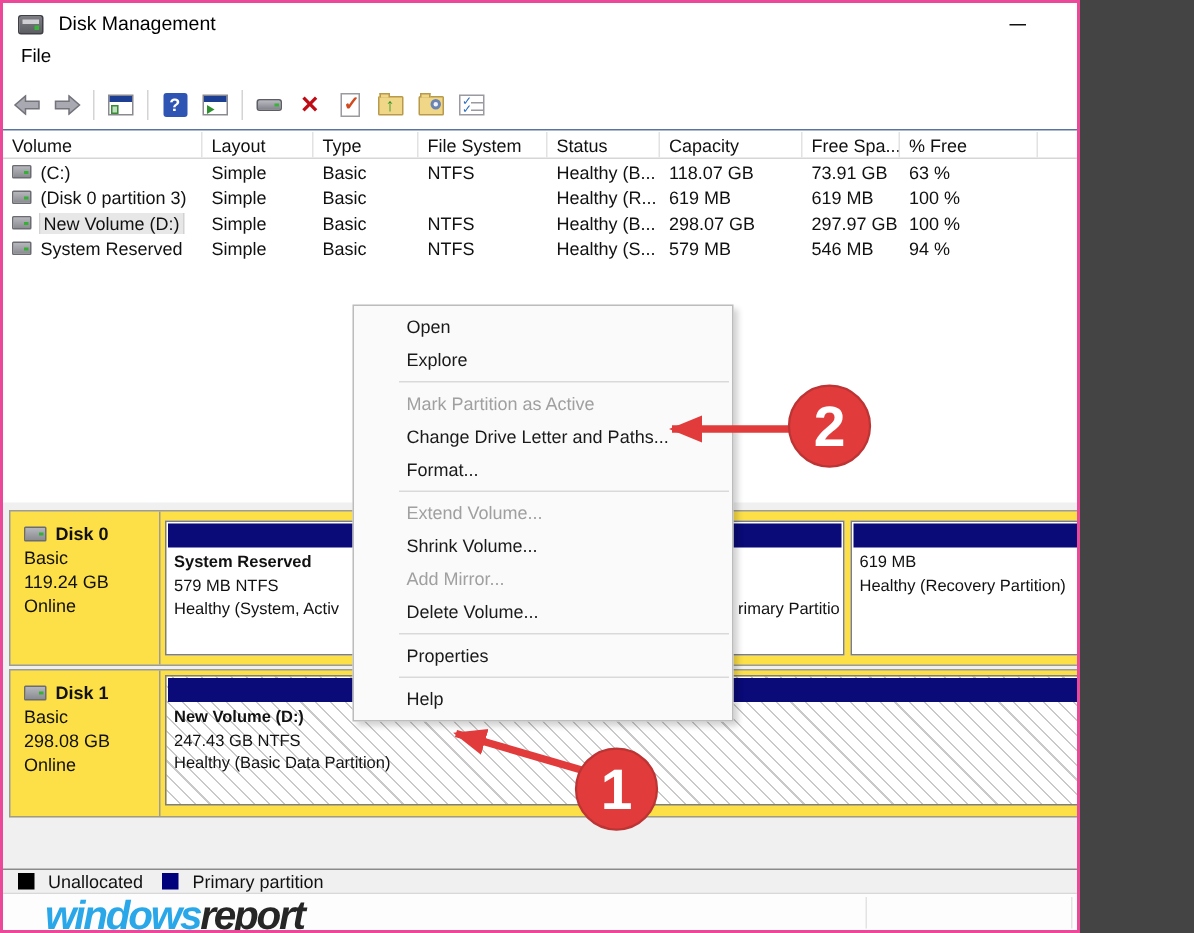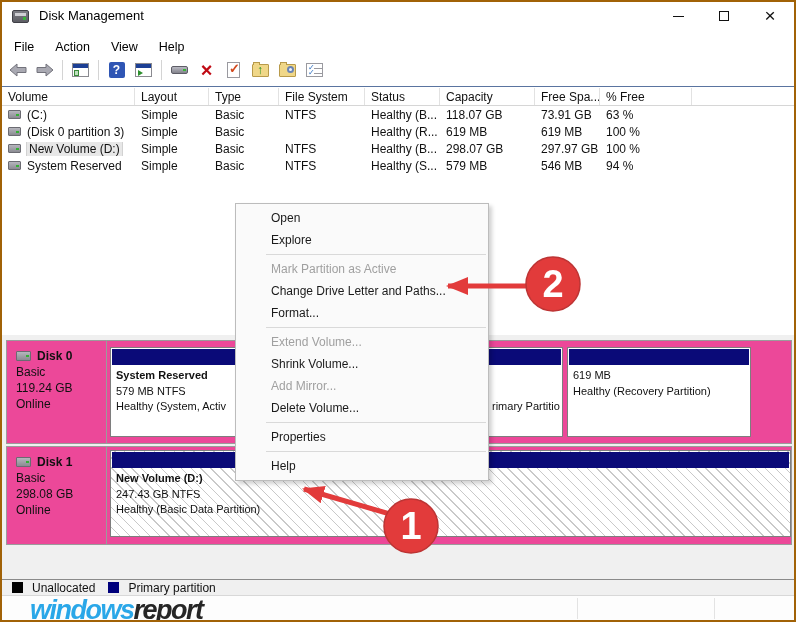--- a/index.html
+++ b/index.html
@@ -1,37 +1,37 @@
 <!DOCTYPE html>
 <html><head>
 <meta charset="utf-8">
 <style>
   * { margin:0; padding:0; box-sizing:border-box; }
   html,body { background:#444; }
   #app {
-    position:relative; width:796px; height:622px;
+    position:relative; width:720px; height:622px;
     background:#ffffff; overflow:hidden;
-    border:2px solid #a16207;
+    border:2px solid #ec4899;
     font-family:"Liberation Sans", sans-serif;
     color:#111;
   }
   
   .titlebar { position:absolute; left:0; top:0; width:100%; height:28px; background:#fff; }
   .app-icon { position:absolute; left:10px; top:8px; width:17px; height:13px;
     background:linear-gradient(#7d7d84,#5d5d64); border-radius:2px; border:1px solid #3f3f46; }
   .app-icon .slot { position:absolute; left:2px; top:2px; width:11px; height:3px; background:#cfcfd4; }
   .app-icon .led { position:absolute; right:2px; bottom:2px; width:3px; height:3px; background:#38b438; }
   .title-text { position:absolute; left:37px; top:6px; font-size:13px; color:#000; }
   .winbtn { position:absolute; top:0; height:28px; width:36px; display:flex; align-items:center; justify-content:center; }
   .btn-min { left:658px; } .btn-max { left:704px; } .btn-close { left:750px; }
   .btn-min .bar { width:11px; height:1px; background:#111; }
   .btn-max .box { width:10px; height:10px; border:1px solid #111; }
   .btn-close { font-size:19px; color:#111; font-weight:400; }
   
-  .menubar { position:absolute; left:0; top:28px; width:100%; height:24px; display:flex; align-items:flex-end; padding-left:12px; gap:21px; background:#fff; }
+  .menubar { position:absolute; left:0; top:28px; width:100%; height:24px; display:flex; align-items:flex-start; padding-left:12px; gap:21px; background:#fff;flex-direction:column; }
   .menubar .mitem { font-size:12.5px; color:#000; }
   
   .toolbar { position:absolute; left:0; top:52px; width:100%; height:33px; background:#fff;
     display:flex; align-items:center; padding-left:6px; gap:8px; border-bottom:1px solid #5a74a0; }
   .tsep { width:1px; height:20px; background:#d4d4d4; }
   .tico { width:19px; height:19px; position:relative; display:flex; align-items:center; justify-content:center; }
   .nav-arrow svg { display:block; }
   .win-ico { width:17px; height:14px; border:1px solid #8a8a90; background:#fff; position:relative; }
   .win-ico .tb { position:absolute; left:0; top:0; width:100%; height:4px; background:#1c3f94; }
   .win-ico .pane { position:absolute; left:1px; top:6px; width:5px; height:6px; background:#bfe0bf; border:1px solid #3a8a3a; }
@@ -58,21 +58,21 @@
   .vhead .cell { height:100%; border-right:1px solid #e2e2e2; display:flex; align-items:center; }
   .cell { padding-left:6px; white-space:nowrap; overflow:hidden; }
   .c0{width:133px;} .c1{width:74px;} .c2{width:70px;} .c3{width:86px;} .c4{width:75px;}
   .c5{width:95px;} .c6{width:65px;} .c7{width:92px;} .cf{flex:1; border-right:none!important;}
   .disk-icon { display:inline-block; width:13px; height:9px; background:linear-gradient(#b6b6bd,#8b8b92);
     border:1px solid #6b6b72; border-radius:1px; position:relative; margin-right:6px; flex:none; }
   .disk-icon .led { position:absolute; right:1px; top:3px; width:3px; height:2px; background:#35b035; }
   .volname.sel { background:#e7e7e7; outline:1px solid #d2d2d2; padding:0 2px; }
   
   .diskarea { position:absolute; left:0; top:333px; width:100%; height:244px; background:#f0f0f0; }
-  .drow { position:absolute; left:4px; width:786px; border:1px solid #9b9b9b; background:#ec4899; }
+  .drow { position:absolute; left:4px; width:786px; border:1px solid #9b9b9b; background:#fde047; }
   .drow0 { top:5px; height:104px; }
   .drow1 { top:111px; height:99px; }
   .dlabel { position:absolute; left:0; top:0; width:100px; height:100%; border-right:1px solid #9b9b9b; padding:7px 0 0 9px; font-size:12px; line-height:16px; }
   .dlabel .dname { font-weight:bold; display:flex; align-items:center; }
   .dlabel .disk-icon { width:15px; height:10px; }
   .part { position:absolute; border:1px solid #7e7e7e; background:#fff; }
   .part .bluebar { position:absolute; left:1px; right:1px; top:1px; height:16px; background:#0a0a78; }
   .part .ptext { position:absolute; left:5px; right:2px; top:20px; font-size:11px; line-height:15.5px; white-space:nowrap; overflow:hidden; }
   .part .pt1 { font-weight:bold; }
   .hatch { background:repeating-linear-gradient(45deg, #ffffff 0px, #ffffff 6px, #c9c9c9 6px, #c9c9c9 7px); }

